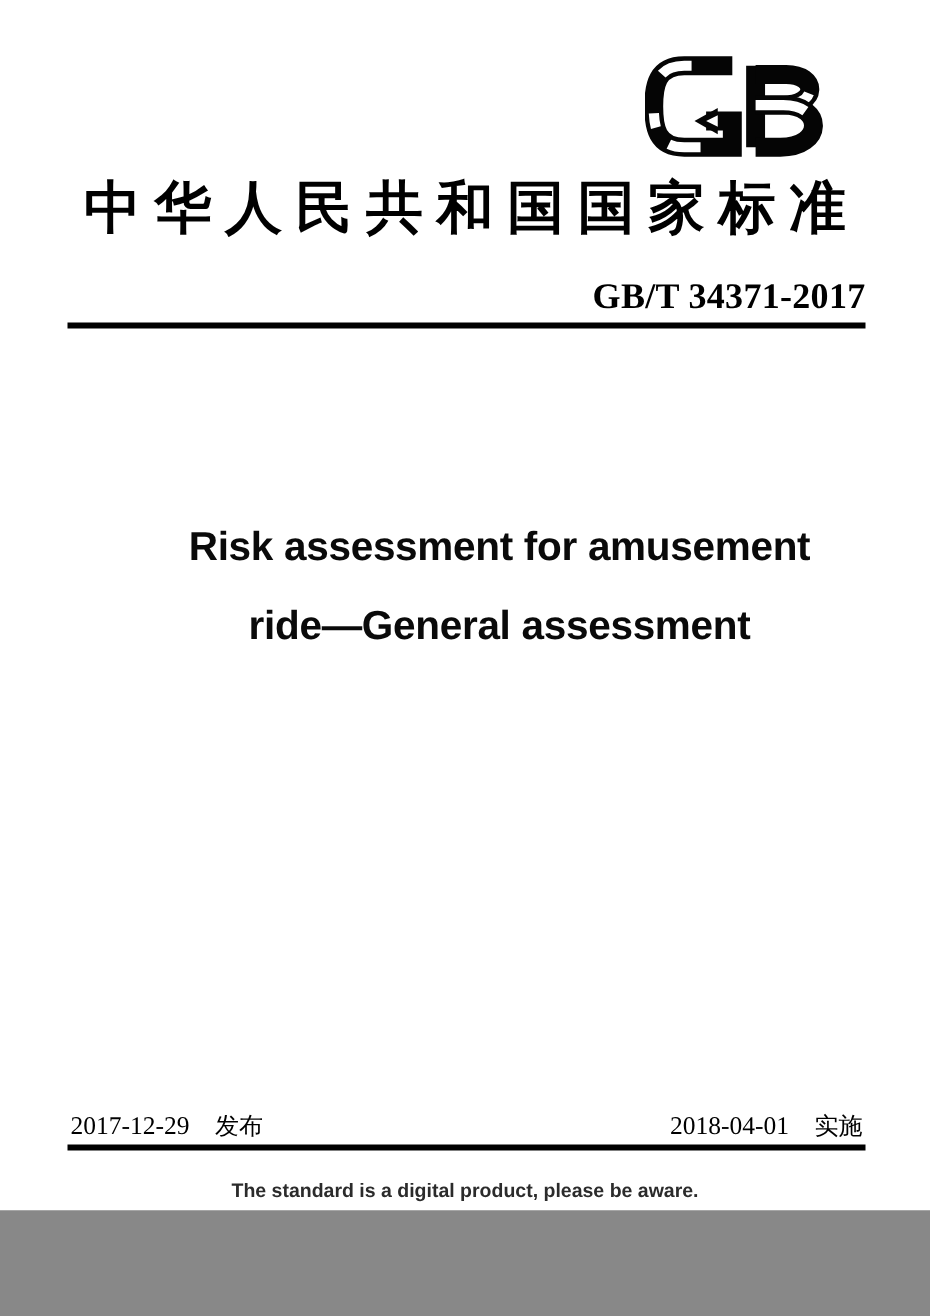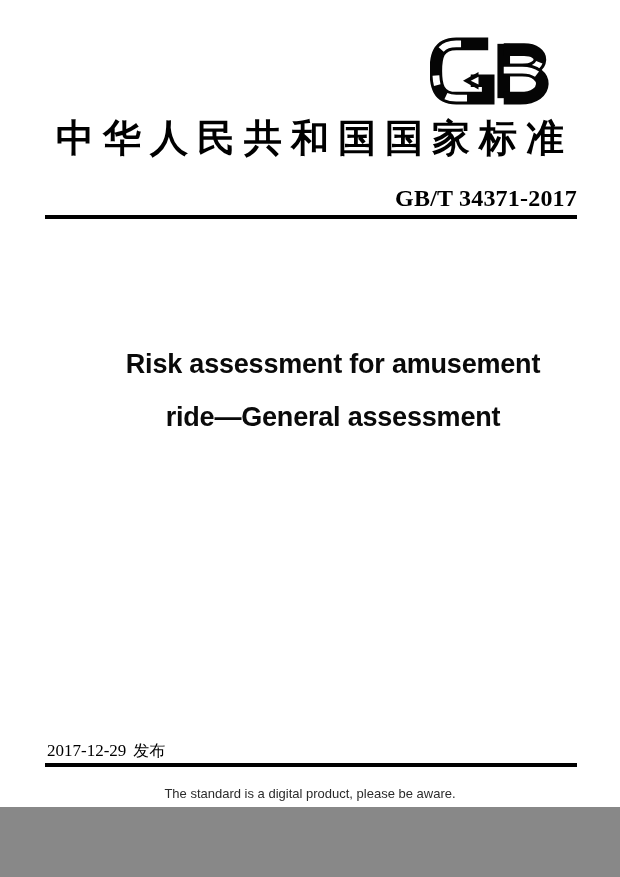--- a/index.html
+++ b/index.html
@@ -59,29 +59,30 @@
   
   .date-row{
     position:absolute;left:47px;top:740px;width:528px;
     display:flex;justify-content:space-between;align-items:baseline;
     font-family:"Liberation Serif",serif;
     font-size:17px;
     line-height:21px;
     color:#000;
     white-space:nowrap;
   }
-  .date-row .cn-label{margin-left:7px;font-family:Liberation Mono, monospace;font-size:16px;}
+  .date-row .cn-label{margin-left:17px;font-family:Liberation Mono, monospace;font-size:16px;}
   
   .notice{
     position:absolute;top:786px;left:0;width:620px;
     text-align:center;
     font-family:"Liberation Sans",sans-serif;
     font-size:13px;
     line-height:16px;
     color:#2b2b2b;
+    font-weight:bold;
   }
 </style>
 </head>
 <body>
 
 <div class="page">
 
   <div class="gb-logo">
 
     <svg viewBox="0 0 134 72" xmlns="http://www.w3.org/2000/svg">
@@ -111,19 +112,22 @@
 
   <div class="title-en">
     <div>Risk assessment for amusement</div>
     <div>ride—General assessment</div>
   </div>
 
   <div class="date-row">
     <span>
       <span>2017-12-29</span><span class="cn-label">发布</span>
     </span>
+    <span>
+      <span>2018-04-01</span><span class="cn-label">实施</span>
+    </span>
   </div>
 
   <div class="rule rule-bottom"></div>
 
   <div class="notice">The standard is a digital product, please be aware.</div>
 
 </div>
 
 </body></html>

